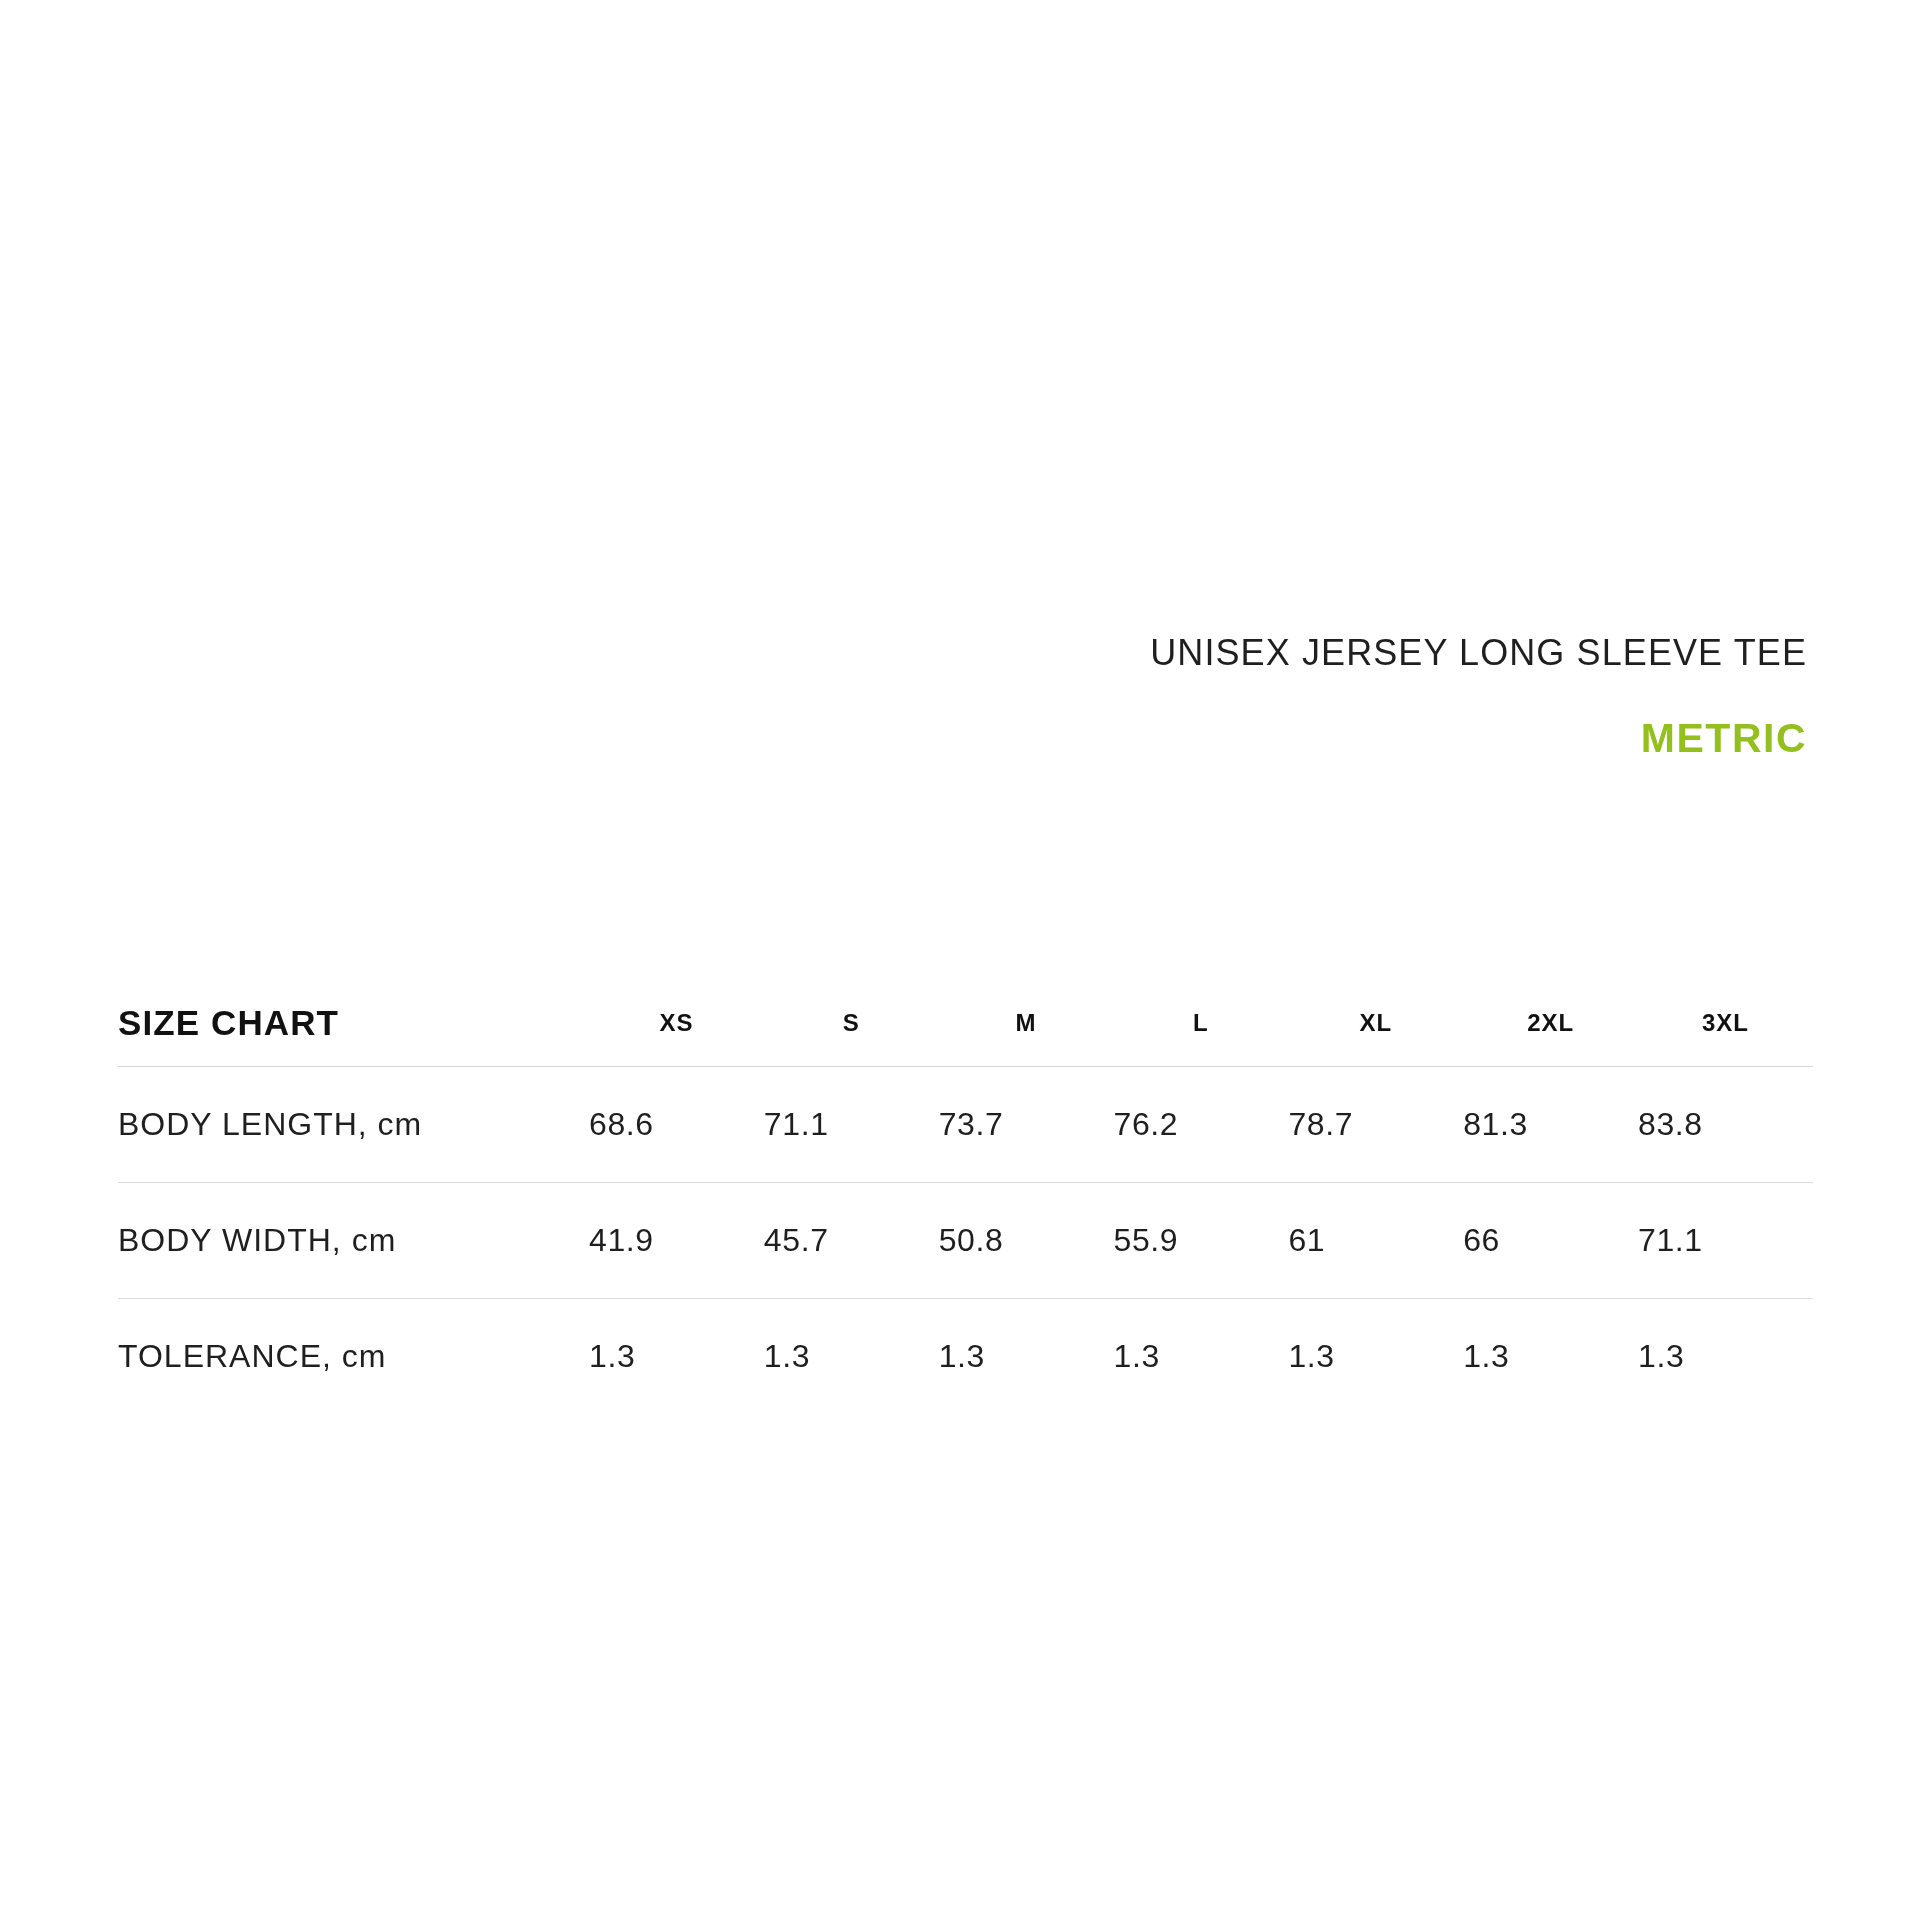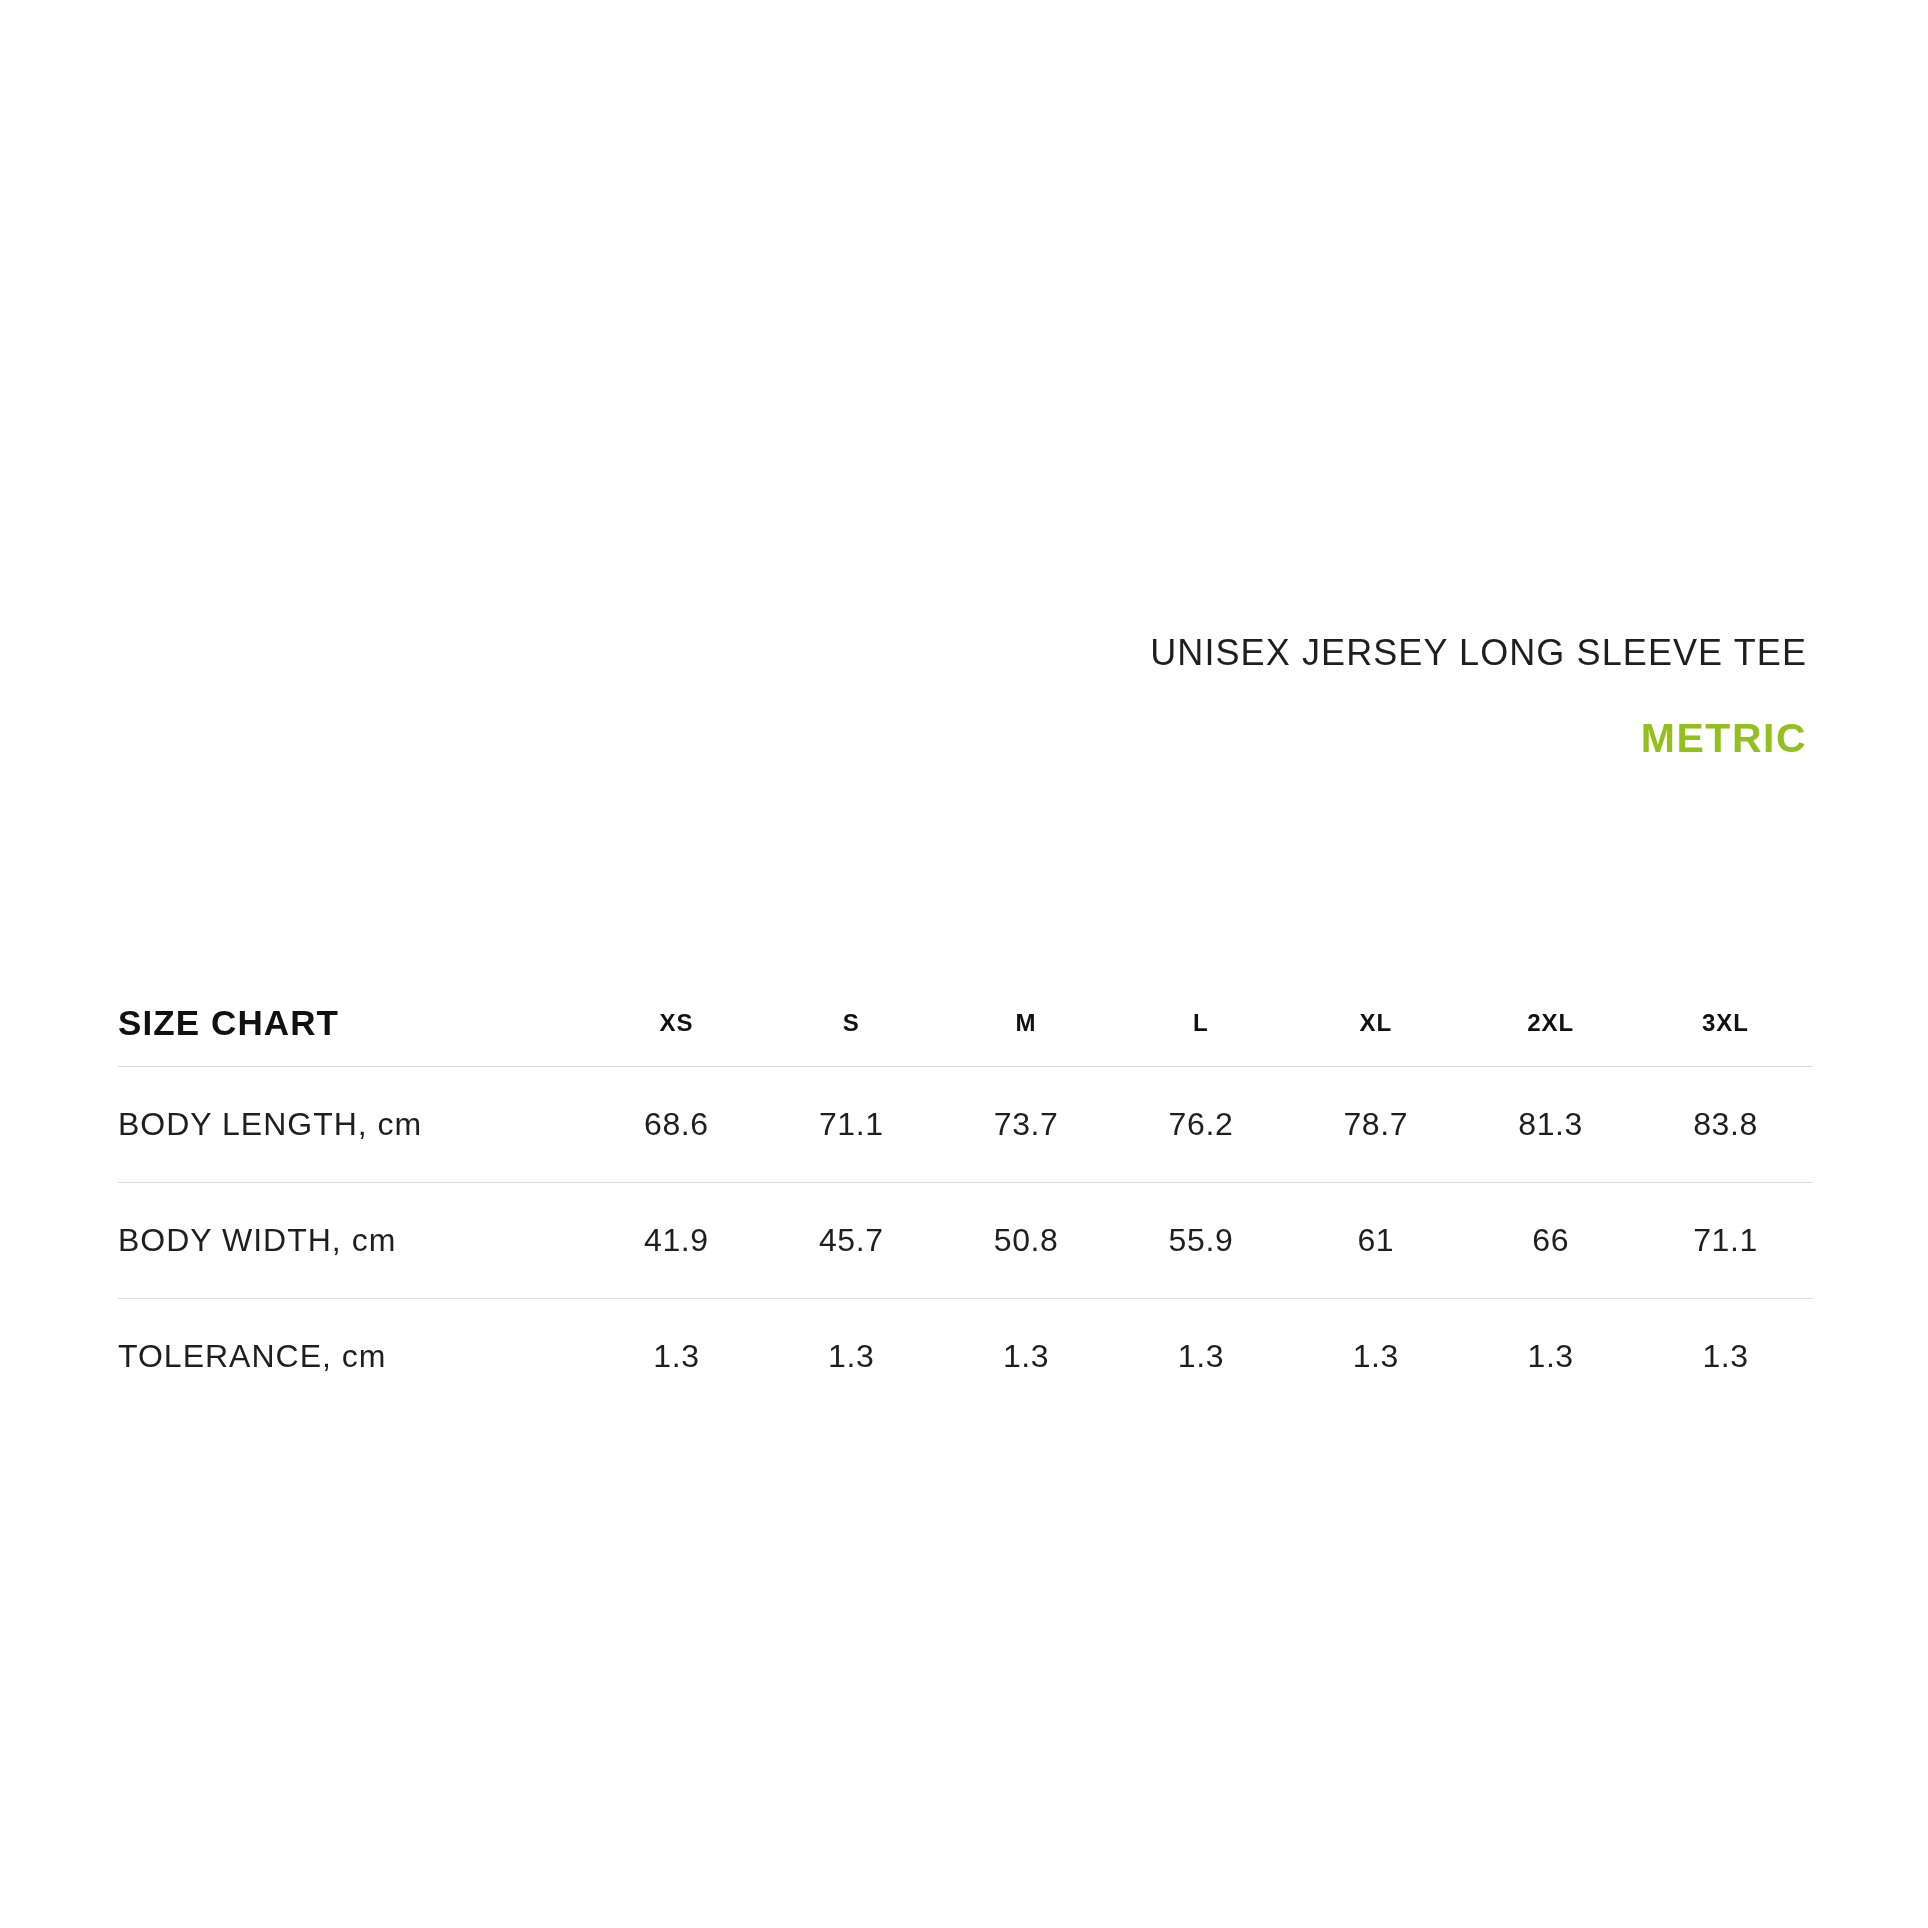--- a/index.html
+++ b/index.html
@@ -84,21 +84,21 @@
     text-align: left;
     font-size: 35px;
     letter-spacing: 1.1px;
   }
   .data-row td {
     height: 115px;
     vertical-align: middle;
     font-size: 32px;
     font-weight: 400;
     color: #1f1f1f;
-    text-align: center;
+    text-align: left;
     border-top: 1.5px solid #dddddd;
     letter-spacing: 0.6px;
   }
   .data-row td.row-header-cell {
     text-align: left;
     letter-spacing: 1px;
   }
   .data-row:first-child td {
     border-top: 1.5px solid #d7d7d7;
   }

